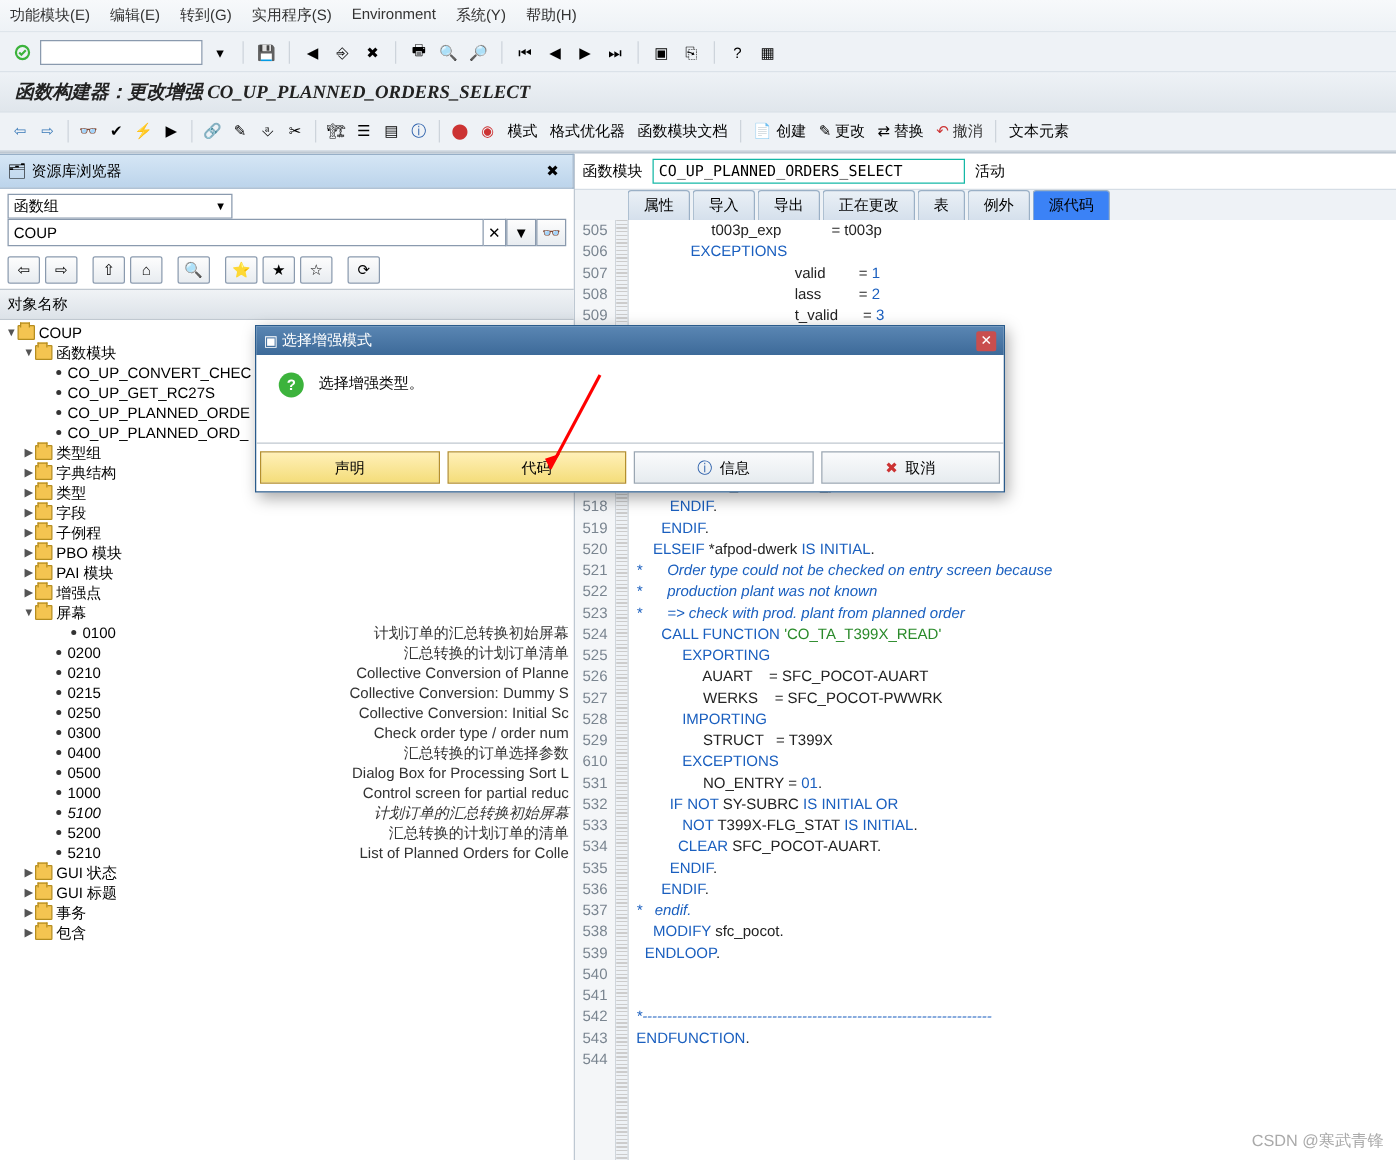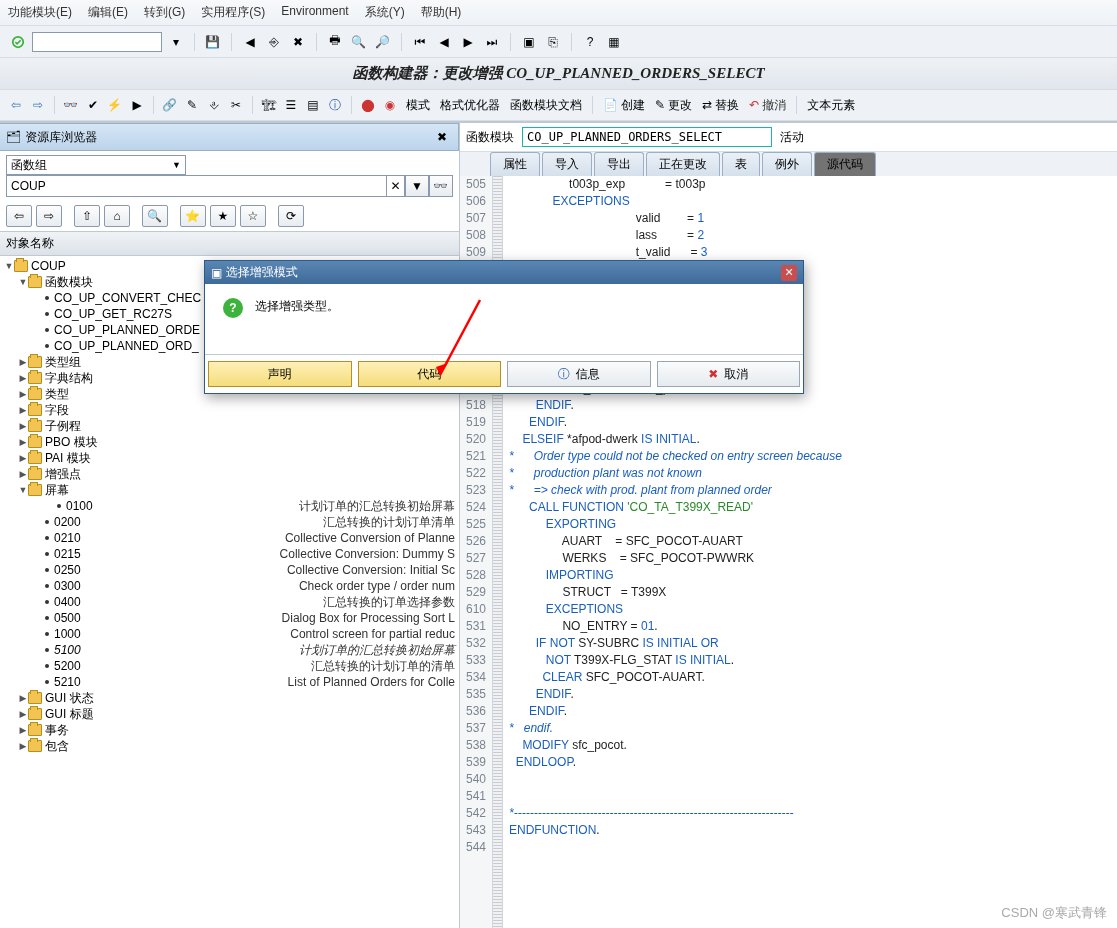--- a/index.html
+++ b/index.html
@@ -1,21 +1,21 @@
 <!DOCTYPE html>
 <html><head>
 <meta charset="utf-8">
 <style>
 * { box-sizing: border-box; margin: 0; padding: 0; font-family: "Microsoft YaHei", Arial, sans-serif; font-size: 12px; }
 body { background: #fff; overflow: hidden; }
 .menubar { background: linear-gradient(#f7f9fb, #eef2f6); border-bottom: 1px solid #d5dde5; padding: 4px 8px; display: flex; gap: 16px; }
 .menubar span { color: #333; cursor: pointer; }
 .toolbar1 { background: #eef2f6; border-bottom: 1px solid #d5dde5; padding: 4px 8px; display: flex; align-items: center; gap: 4px; height: 32px; }
 .tb-btn { width: 20px; height: 20px; display: inline-flex; align-items: center; justify-content: center; cursor: pointer; border-radius: 2px; }
-.title-area { background: linear-gradient(#eef2f6, #e0e6ec); padding: 6px 12px; font-family: "Microsoft YaHei", serif; font-size: 15px; font-style: italic; font-weight: bold; color: #222; text-align: center; }
+.title-area { background: linear-gradient(#eef2f6, #e0e6ec); padding: 6px 12px; font-family: "Microsoft YaHei", serif; font-size: 15px; font-style: italic; font-weight: bold; color: #222; }
 .toolbar2 { background: #eef2f6; border-top: 1px solid #d5dde5; border-bottom: 1px solid #d5dde5; padding: 4px 6px; display: flex; align-items: center; gap: 2px; height: 32px; }
 .sep { width: 1px; height: 18px; background: #cdd4db; margin: 0 4px; }
 .main { display: flex; height: calc(100vh - 120px); border-top: 2px solid #bec8d2; }
 .left { width: 460px; border-right: 1px solid #bec8d2; display: flex; flex-direction: column; background: #fff; }
 .panel-title { background: linear-gradient(#d5e6f5, #bcd4eb); border: 1px solid #97afc7; border-left: none; padding: 3px 6px; display: flex; align-items: center; gap: 4px; font-size: 12px; width: 100%; }
 .combo { width: 180px; height: 20px; background: #fff; border: 1px solid #8a9aae; display:flex; align-items:center; padding:0 4px; }
 .combo .arrow { margin-left:auto; font-size:9px; }
 .search-row { display: flex; margin: 0 6px 4px 6px; gap: 0; }
 .search-row input { flex: 1; height: 22px; border: 1px solid #8a9aae; padding: 0 4px; font-size: 12px; }
 .search-btn { width: 24px; height: 22px; border: 1px solid #8a9aae; background: linear-gradient(#fdfdfd,#e8ecf0); display:flex; align-items:center; justify-content:center; cursor:pointer; }
@@ -24,23 +24,23 @@
 .tree-header { background: linear-gradient(#f0f3f6,#dce2e8); border-top: 1px solid #c0c8d0; border-bottom: 1px solid #c0c8d0; padding: 3px 6px; font-size: 12px; }
 .tree { flex: 1; overflow: auto; padding: 2px 0; font-size: 12px; }
 .tree-row { display: flex; align-items: center; height: 16px; padding: 0 4px; cursor: default; white-space: nowrap; }
 .expander { width: 10px; display: inline-block; text-align: center; font-size: 9px; color: #555; cursor: pointer; }
 .folder-icon { width: 14px; height: 12px; background: #f4c451; border: 1px solid #b58d20; border-radius: 1px; display: inline-block; margin-right: 3px; position:relative; }
 .folder-icon.open::before { content:""; position:absolute; top:-3px; left:1px; width:6px; height:3px; background:#f4c451; border:1px solid #b58d20; border-bottom:none; }
 .dot { width:4px; height:4px; background:#333; border-radius:50%; display:inline-block; margin:0 5px 0 3px; }
 .right { flex: 1; display: flex; flex-direction: column; background: #fff; }
 .fm-row { display: flex; align-items: center; gap: 8px; padding: 4px 6px; border-bottom: 1px solid #d5dde5; }
 .fm-row input { width: 250px; height: 20px; border: 1px solid #14b8a6; padding: 0 4px; font-family: Consolas, monospace; font-size: 12px; }
-.tabs { display: flex; background: #eef2f6; padding-left: 30px; }
+.tabs { display: flex; background: #eef2f6; padding-left: 42px; }
 .tab { padding: 3px 12px; border: 1px solid #9ab0c6; border-bottom: none; background: linear-gradient(#eaf0f6,#d5e0ec); margin-right: 2px; cursor: pointer; font-size: 12px; border-radius: 3px 3px 0 0; }
-.tab.active { background: #737373; }
+.tab.active { background: #3b82f6; }
 .editor { flex: 1; overflow: auto; display: flex; font-family: Consolas, "Courier New", monospace; font-size: 13px; line-height: 17px; }
 .gutter { background: #f4f6f8; border-right: 1px solid #d0d6dc; text-align: right; padding: 0 6px; color: #7a8590; }
 .marker-col { width: 10px; background: #eef2f6; border-right: 1px solid #d0d6dc; background-image: repeating-linear-gradient(#ccc 0, #ccc 1px, transparent 1px, transparent 3px); }
 .code { flex: 1; padding: 0 6px; white-space: pre; color: #222; }
 .kw { color: #1a5fbf; }
 .str { color: #2a8a2a; }
 .num { color: #1a5fbf; }
 .cmt { color: #1a5fbf; font-style: italic; }
 .dialog-mask { position: absolute; top: 260px; left: 204px; width: 600px; background: #fff; border: 1px solid #2a5b8b; box-shadow: 2px 4px 12px rgba(0,0,0,0.35); z-index: 100; }
 .dialog-title { background: linear-gradient(#5a86b3,#3d6a99); color: #fff; padding: 3px 6px; display: flex; align-items: center; font-size: 12px; }

